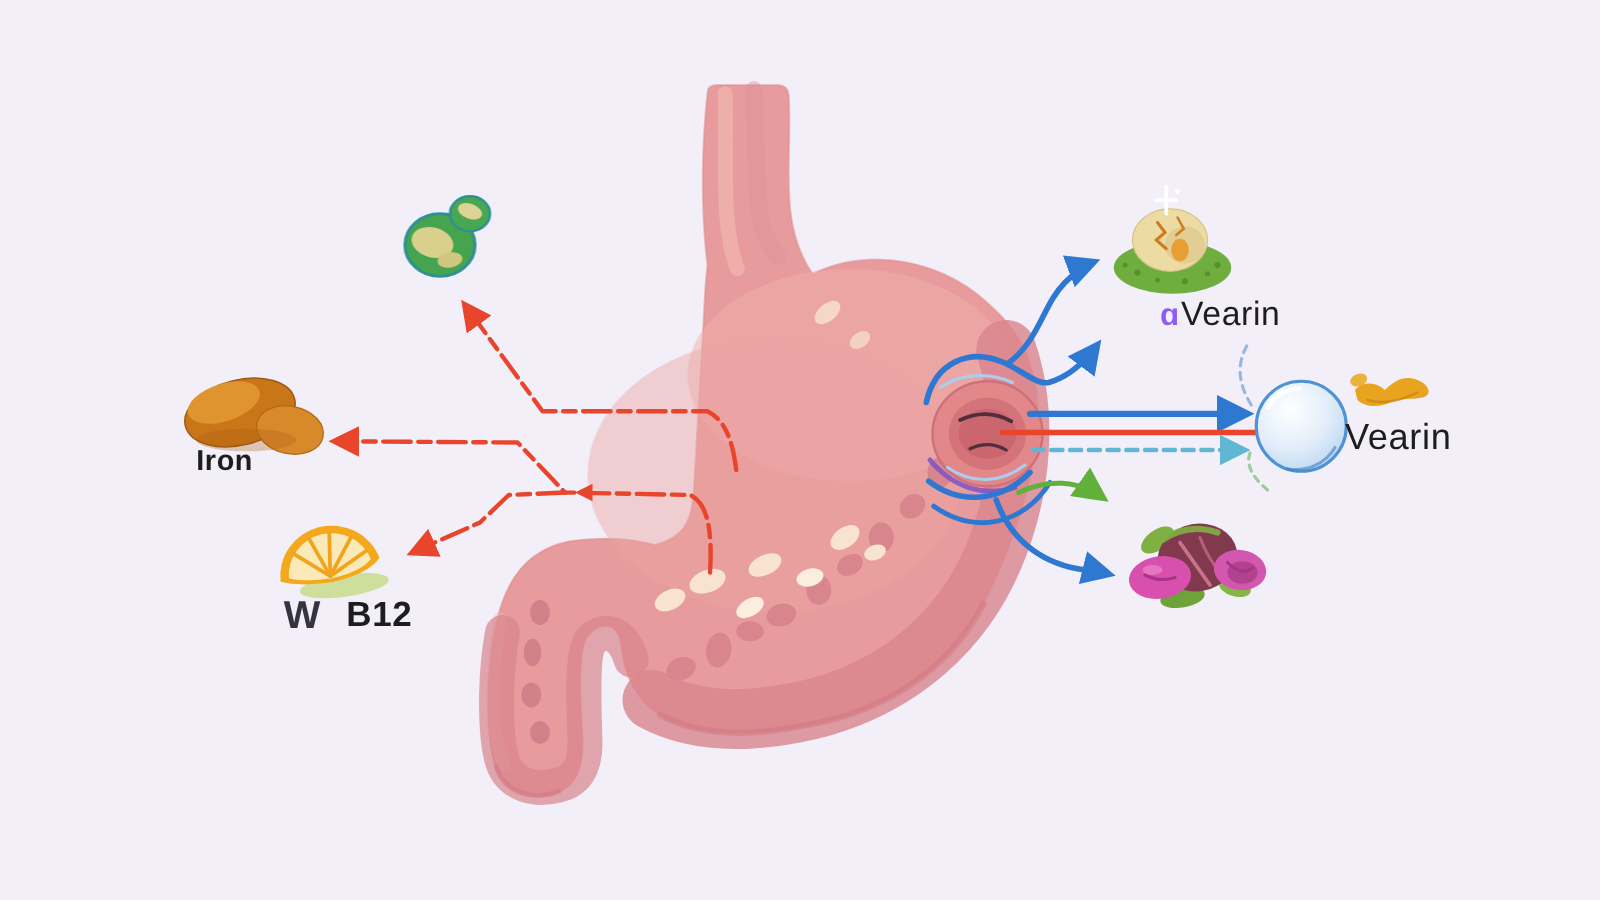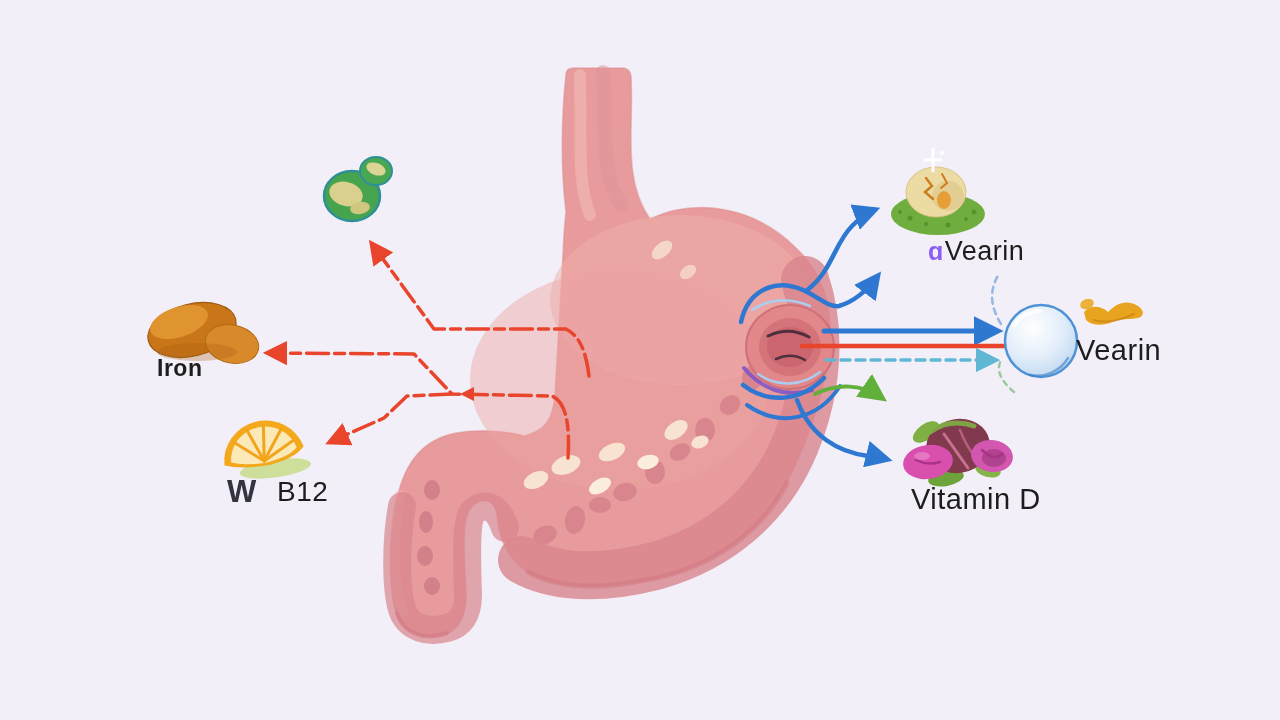--- a/index.html
+++ b/index.html
@@ -10,21 +10,21 @@
   }
   #canvas{position:relative;width:1280px;height:720px;}
   #art{position:absolute;left:0;top:0;}
   .label{
     position:absolute;color:var(--label,#1d1d1d);
     font-family:"Liberation Sans",sans-serif;
     white-space:nowrap;letter-spacing:.5px;
   }
   .label-iron{left:157px;top:355px;font-size:23px;font-weight:700;}
   .label-b12glyph{left:227px;top:474px;font-size:31px;font-weight:700;color:#34333f;}
-  .label-b12{left:277px;top:476px;font-size:28px;font-weight:400;}
+  .label-b12{left:277px;top:476px;font-size:28px;font-weight:700;}
   .label-vearin{left:888px;top:236px;font-size:27px;font-weight:500;margin-left:40px;}
   .label-vearin .prefix{color:var(--purple_accent,#8b5cf6);font-size:25px;font-weight:700;margin-right:1px;}
   .label-vitd{left:911px;top:483px;font-size:29px;font-weight:500;}
   .label-bastun{left:1076px;top:334px;font-size:29px;font-weight:500;}
 </style>
 </head>
 <body>
 
 <div id="canvas">
 
@@ -229,16 +229,15 @@
     <path d="M -30,-6 C -24,-14 -12,-12 -6,-6 C 2,-14 10,-18 20,-14 C 30,-10 32,-2 24,0 C 14,2 6,0 -2,4 C -10,8 -22,8 -28,2 Z" fill="#e8a41f"></path>
     <ellipse cx="-27" cy="-14" rx="7" ry="5" fill="#eab23a" transform="rotate(-20 -27 -14)"></ellipse>
     <path d="M -20,2 C -8,6 8,2 20,-4" stroke="#c88212" stroke-width="2" fill="none" opacity="0.7" stroke-linecap="round"></path>
   </g>
 </svg>
 
 <div class="label label-iron">Iron</div>
 <div class="label label-b12glyph">W</div>
 <div class="label label-b12">B12</div>
 <div class="label label-vearin"><span class="prefix">ɑ</span><span>Vearin</span></div>
-<div class="label label-vitd">Vitamin D</div>
 <div class="label label-bastun">Vearin</div>
 
 </div>
 
 </body></html>

